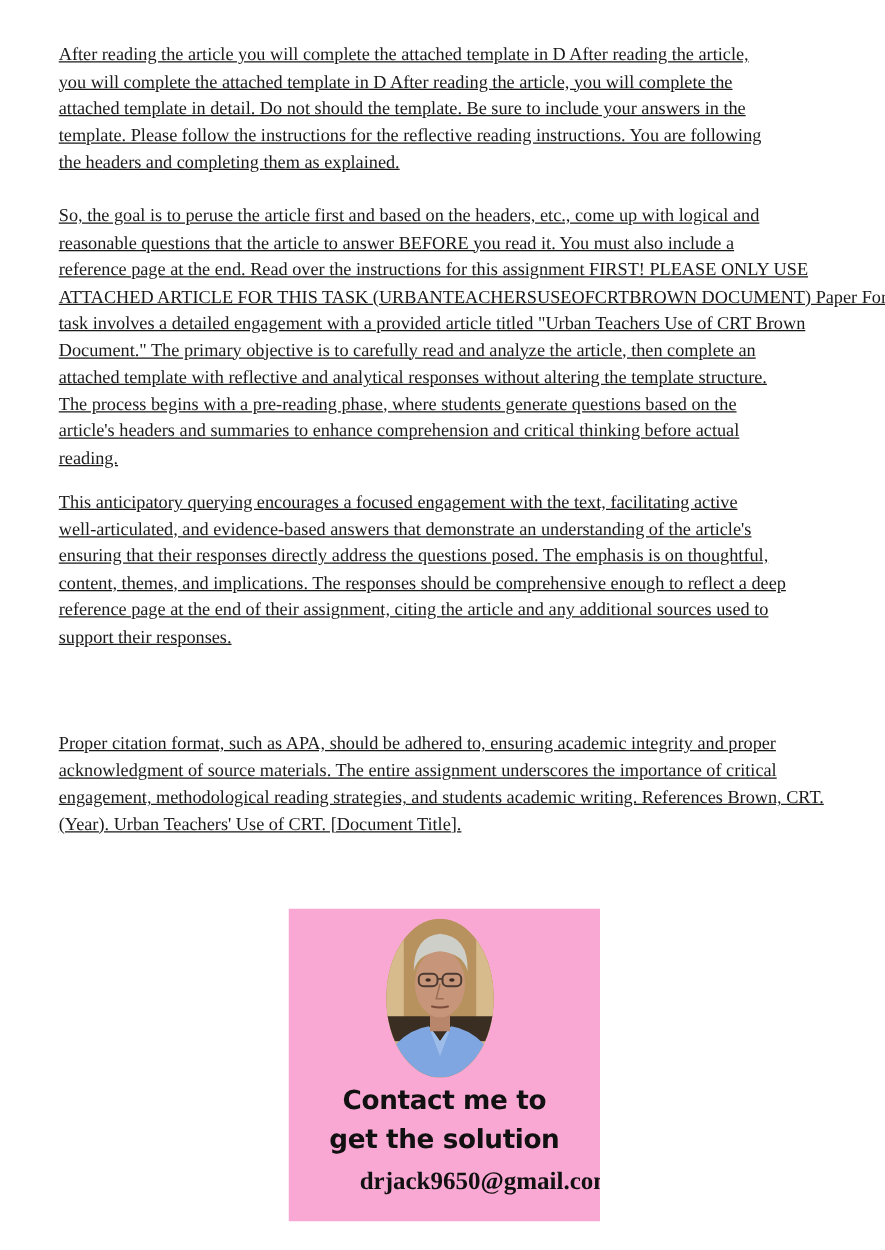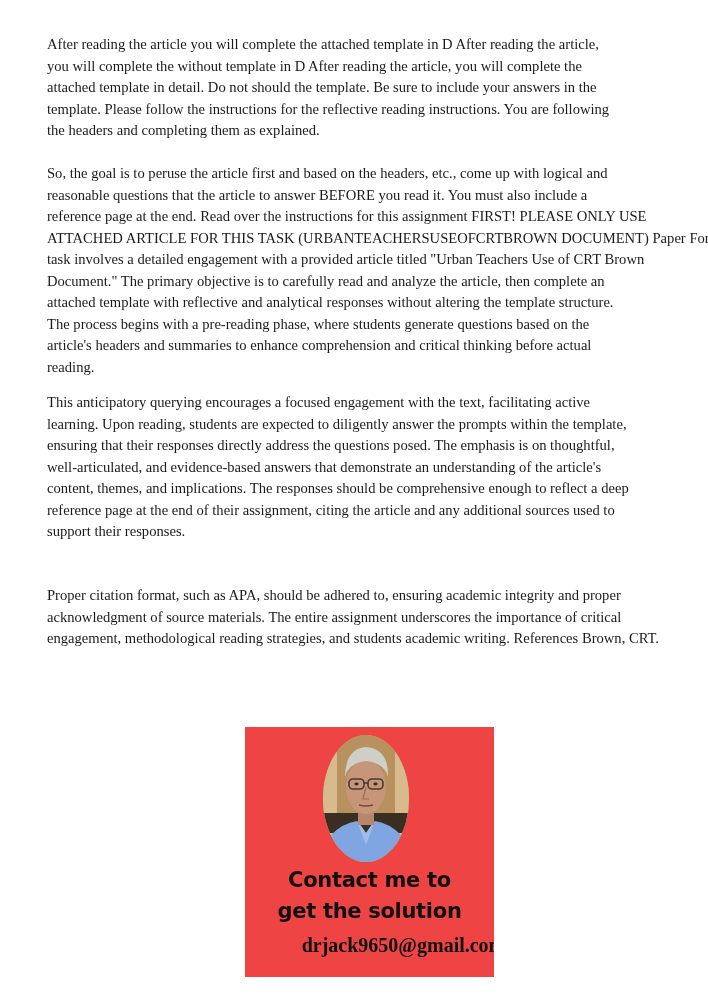--- a/index.html
+++ b/index.html
@@ -27,33 +27,34 @@
       margin: 0;
       font-family: "Liberation Serif", "DejaVu Serif", serif;
       font-size: 14.6px;
       line-height: 21.5px;
       color: #1a1a1a;
       white-space: nowrap;
     }
     .line {
       display: block;
       white-space: nowrap;
+      text-decoration: underline;
     }
     #p1 { top: 34px; }
     #p2 { top: 163px; }
     #p3 { top: 392px; }
     #p4 { top: 585px; }
 
     .banner {
       position: absolute;
-      left: 245px;
+      left: 231px;
       top: 727px;
       width: 249px;
       height: 250px;
-      background: #ef4444;
+      background: #f9a8d4;
       overflow: hidden;
     }
     .photo {
       position: absolute;
       left: 78px;
       top: 8px;
       width: 86px;
       height: 127px;
       border-radius: 50%;
       overflow: hidden;
@@ -88,53 +89,53 @@
       margin-left: 34px;
     }
   </style>
 </head>
 <body>
 
 <div class="page">
 
   <p class="para" id="p1">
     <span class="line">After reading the article you will complete the attached template in D After reading the article,</span>
-    <span class="line">you will complete the without template in D After reading the article, you will complete the</span>
+    <span class="line">you will complete the attached template in D After reading the article, you will complete the</span>
     <span class="line">attached template in detail. Do not should the template. Be sure to include your answers in the</span>
     <span class="line">template. Please follow the instructions for the reflective reading instructions. You are following</span>
     <span class="line">the headers and completing them as explained.</span>
   </p>
 
   <p class="para" id="p2">
     <span class="line">So, the goal is to peruse the article first and based on the headers, etc., come up with logical and</span>
     <span class="line">reasonable questions that the article to answer BEFORE you read it. You must also include a</span>
     <span class="line">reference page at the end. Read over the instructions for this assignment FIRST! PLEASE ONLY USE</span>
     <span class="line">ATTACHED ARTICLE FOR THIS TASK (URBANTEACHERSUSEOFCRTBROWN DOCUMENT) Paper For A</span>
     <span class="line">task involves a detailed engagement with a provided article titled "Urban Teachers Use of CRT Brown</span>
     <span class="line">Document." The primary objective is to carefully read and analyze the article, then complete an</span>
     <span class="line">attached template with reflective and analytical responses without altering the template structure.</span>
     <span class="line">The process begins with a pre-reading phase, where students generate questions based on the</span>
     <span class="line">article's headers and summaries to enhance comprehension and critical thinking before actual</span>
     <span class="line">reading.</span>
   </p>
 
   <p class="para" id="p3">
     <span class="line">This anticipatory querying encourages a focused engagement with the text, facilitating active</span>
-    <span class="line">learning. Upon reading, students are expected to diligently answer the prompts within the template,</span>
+    <span class="line">well-articulated, and evidence-based answers that demonstrate an understanding of the article's</span>
     <span class="line">ensuring that their responses directly address the questions posed. The emphasis is on thoughtful,</span>
-    <span class="line">well-articulated, and evidence-based answers that demonstrate an understanding of the article's</span>
     <span class="line">content, themes, and implications. The responses should be comprehensive enough to reflect a deep</span>
     <span class="line">reference page at the end of their assignment, citing the article and any additional sources used to</span>
     <span class="line">support their responses.</span>
   </p>
 
   <p class="para" id="p4">
     <span class="line">Proper citation format, such as APA, should be adhered to, ensuring academic integrity and proper</span>
     <span class="line">acknowledgment of source materials. The entire assignment underscores the importance of critical</span>
     <span class="line">engagement, methodological reading strategies, and students academic writing. References Brown, CRT.</span>
+    <span class="line">(Year). Urban Teachers' Use of CRT. [Document Title].</span>
   </p>
 
   <div class="banner">
     <div class="photo">
       <svg viewBox="0 0 86 127" preserveAspectRatio="none">
 
         <rect x="0" y="0" width="86" height="127" fill="#b8925e"></rect>
         <rect x="0" y="0" width="14" height="127" fill="#d8bb8c"></rect>
         <rect x="72" y="0" width="14" height="127" fill="#d8bb8c"></rect>
         <rect x="0" y="78" width="86" height="20" fill="#3a2e22"></rect>

